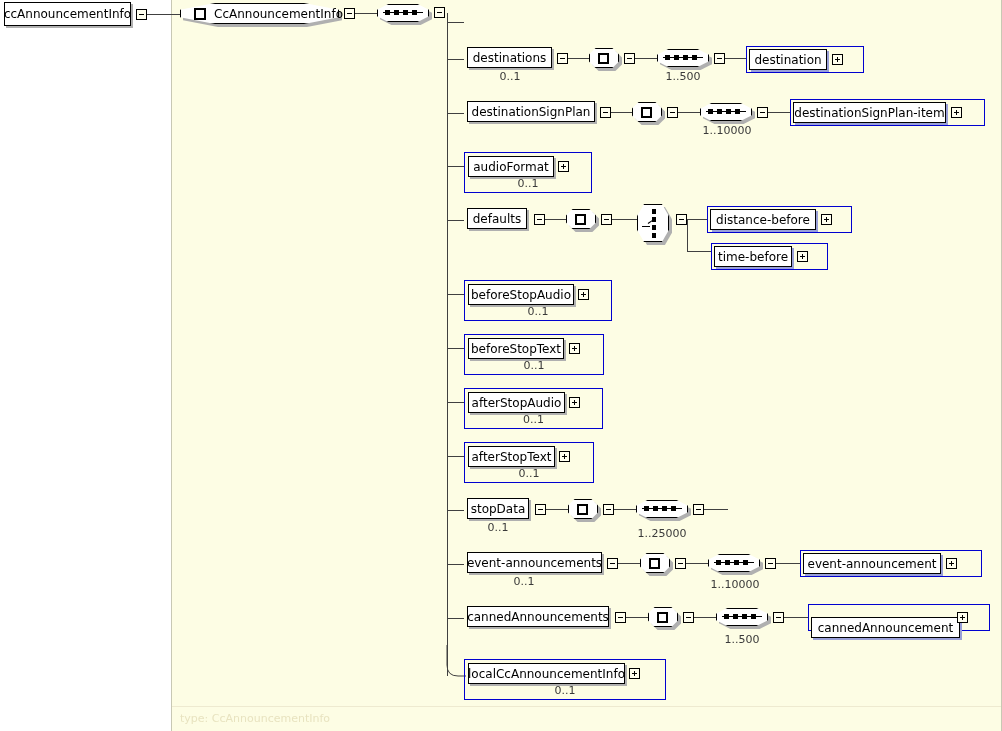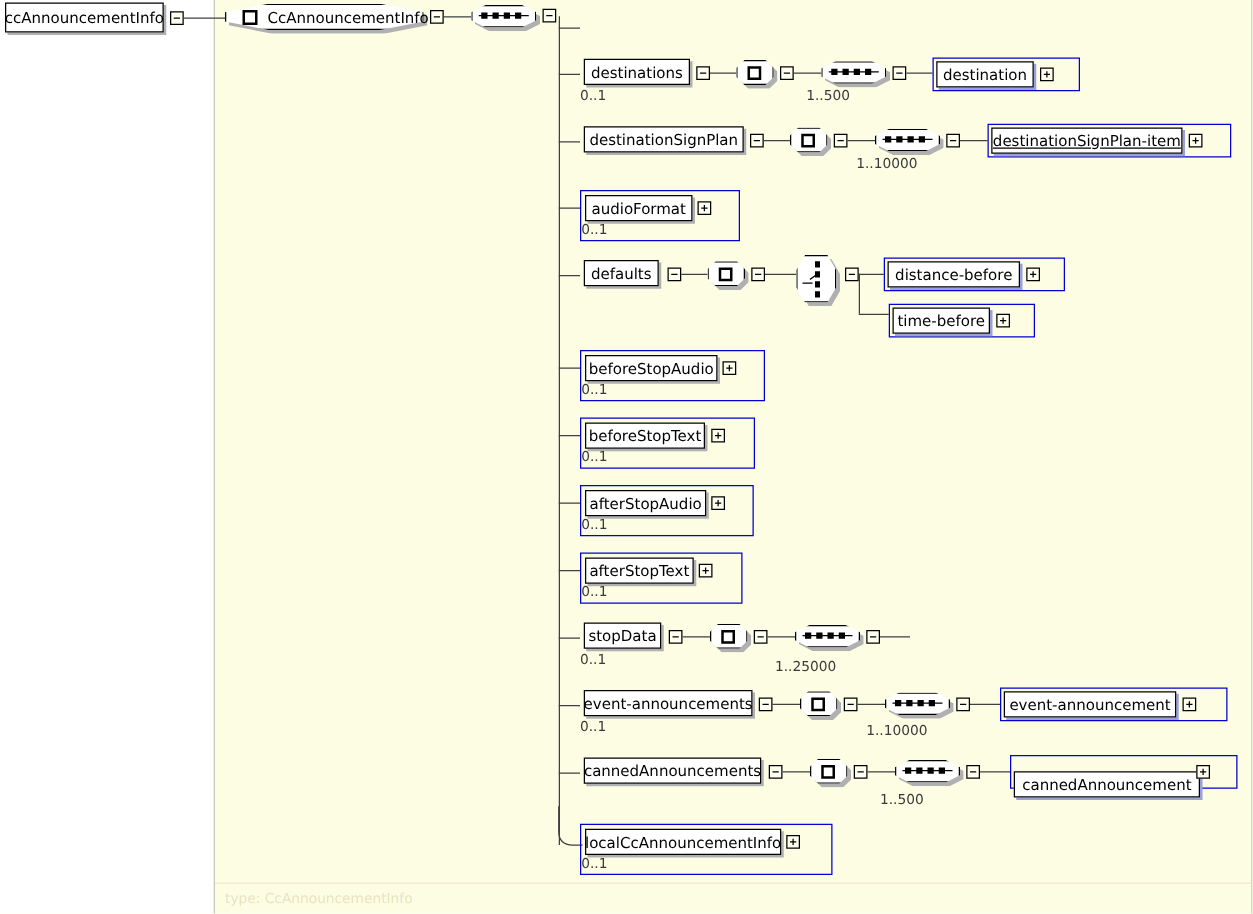--- a/index.html
+++ b/index.html
@@ -43,21 +43,21 @@
     background:#ffffff;border:1px solid #000000;
     font-size:12px;color:#000;
     line-height:1;
     display:flex;align-items:center;justify-content:center;
     white-space:nowrap;
     box-shadow:2px 2px 0 0 #b0b0b0;
   }
   .lbl.blue-under{box-shadow:2px 2px 0 0 #9aa0d8;}
   .occ{
     position:absolute;font-size:11px;color:#3a3a3a;
-    text-align:left;white-space:nowrap;
+    text-align:center;white-space:nowrap;
   }
 
   
   .tog{
     position:absolute;width:11px;height:11px;box-sizing:border-box;
     border:1px solid #000;background:#ffffef;
   }
   .tog::before{
     content:"";position:absolute;left:2px;top:4px;width:5px;height:1px;background:#000;
   }
@@ -183,21 +183,21 @@
     <div class="seqdot" style="left:8px;top:6px;"></div>
       <div class="seqdot" style="left:17px;top:6px;"></div>
     <div class="seqdot" style="left:26px;top:6px;"></div>
       <div class="seqdot" style="left:35px;top:6px;"></div>
   </div>
   <div class="occ" style="left:685px;top:124px;width:84px;">1..10000</div>
   <div class="tog" style="left:757px;top:107px;"></div>
   <div class="hline" style="left:768px;top:112px;width:22px;"></div>
 
   <div class="node framed" style="left:790px;top:99px;width:195px;height:27px;">
-    <div class="lbl blue-under" style="left:2px;top:2px;width:153px;height:21px;text-decoration:underline;">destinationSignPlan-item</div>
+    <div class="lbl blue-under" style="left:2px;top:2px;width:153px;height:21px;">destinationSignPlan-item</div>
     <div class="tog plus" style="left:160px;top:7px;"></div>
   </div>
 
   <div class="hline" style="left:447px;top:166px;width:17px;"></div>
   <div class="node framed" style="left:464px;top:152px;width:128px;height:41px;">
     <div class="lbl" style="left:3px;top:3px;width:86px;height:21px;">audioFormat</div>
     <div class="tog plus" style="left:93px;top:8px;"></div>
     <div class="occ" style="left:0;top:24px;width:126px;">0..1</div>
   </div>
 

